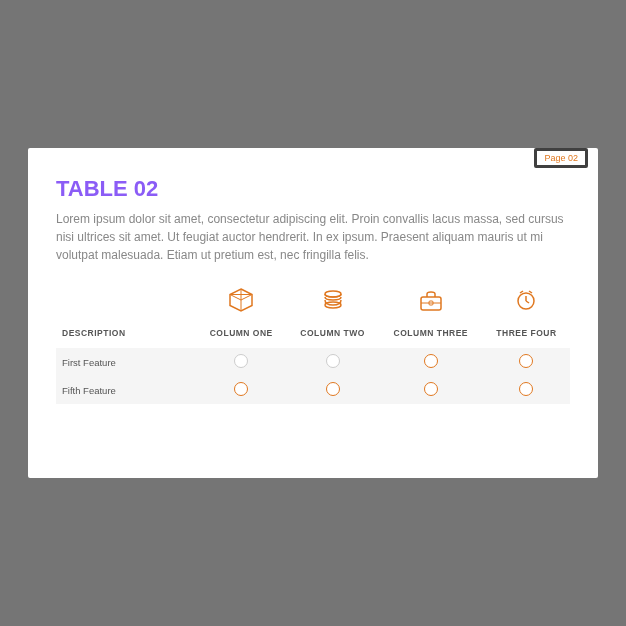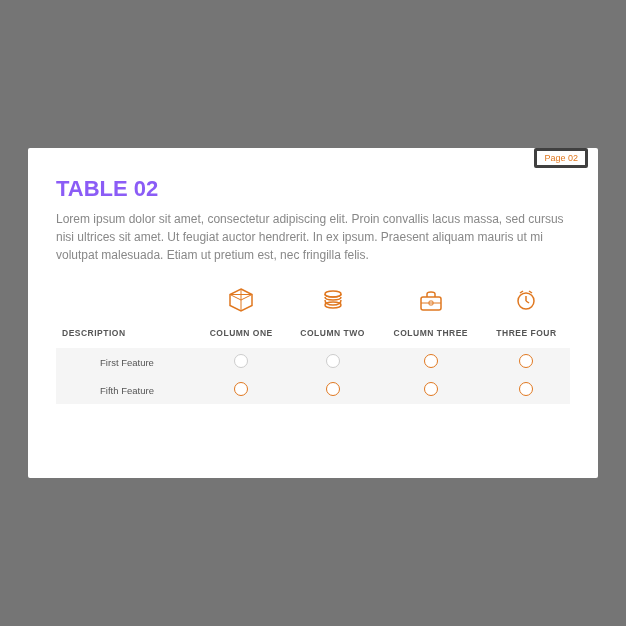--- a/index.html
+++ b/index.html
@@ -69,21 +69,21 @@
       margin: 0 auto 4px auto;
     }
     .comparison-table td {
       text-align: center;
       font-size: 9.5px;
       color: #555;
       padding: 6px 4px;
       border: none;
     }
     .comparison-table td.desc-cell {
-      text-align: center;
+      text-align: left;
       font-size: 9.5px;
       color: #555;
       padding-left: 6px;
     }
     .row-shaded td {
       background-color: #f5f5f5;
     }
     .radio-circle {
       display: inline-block;
       width: 14px;

